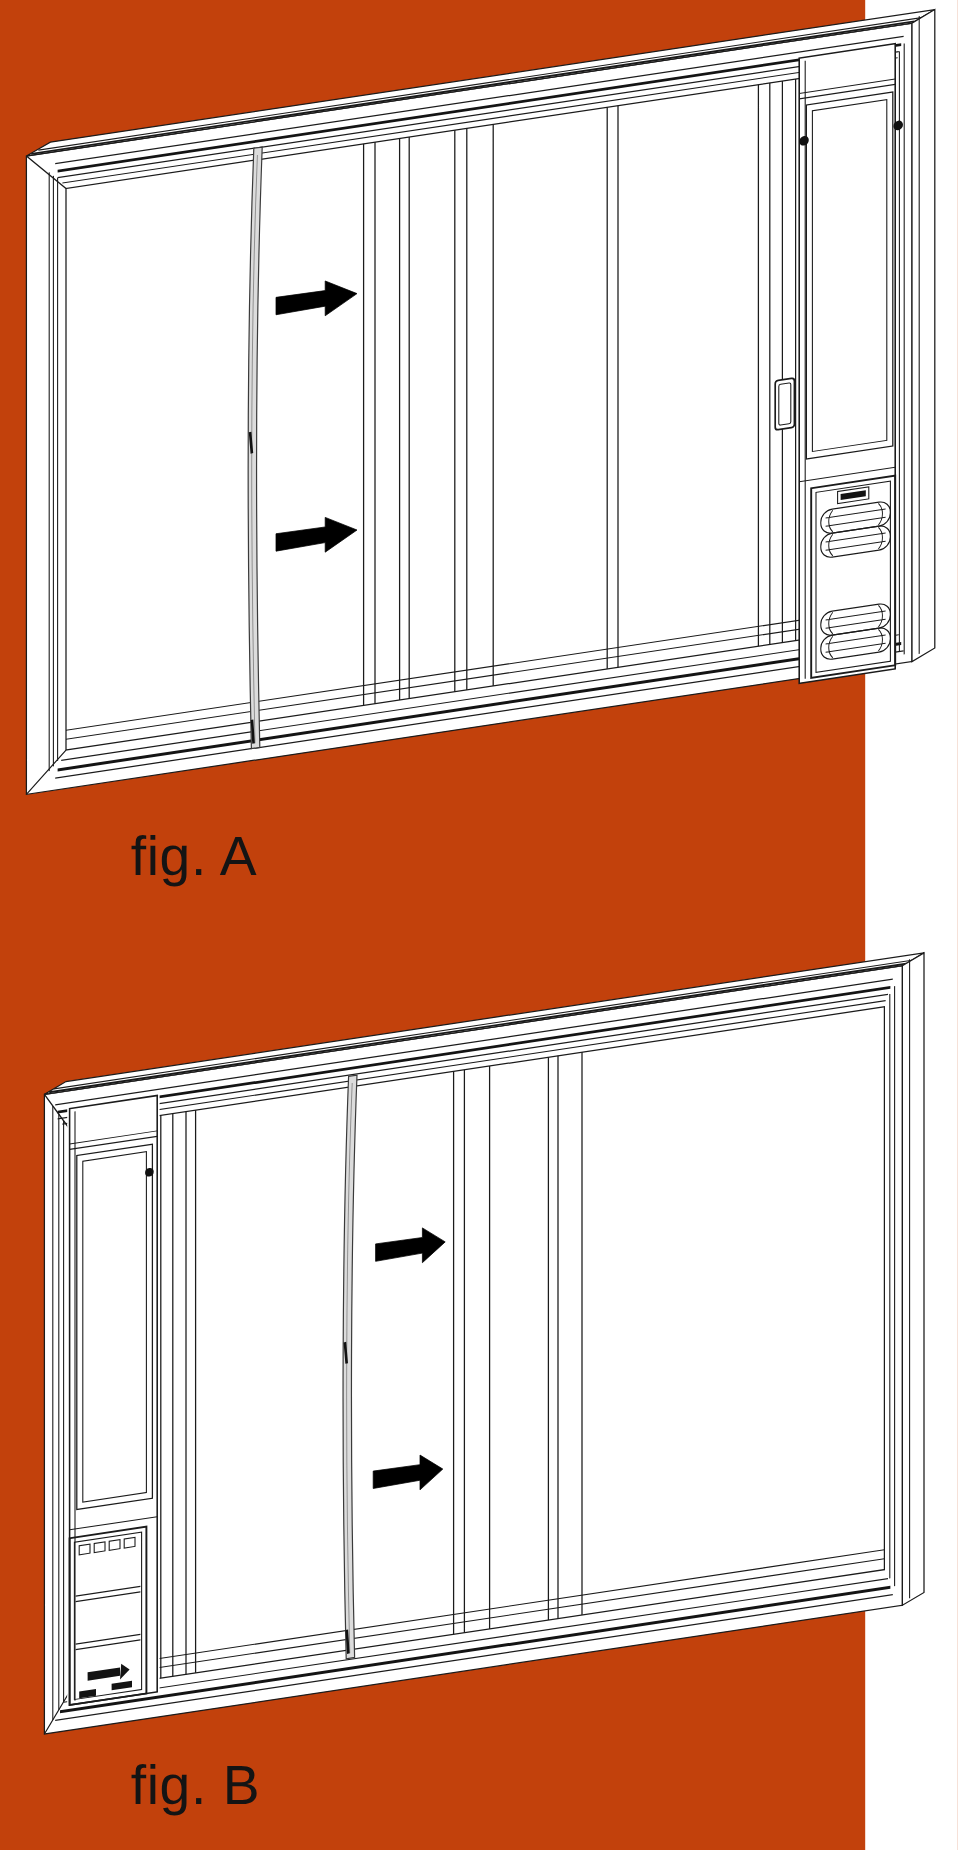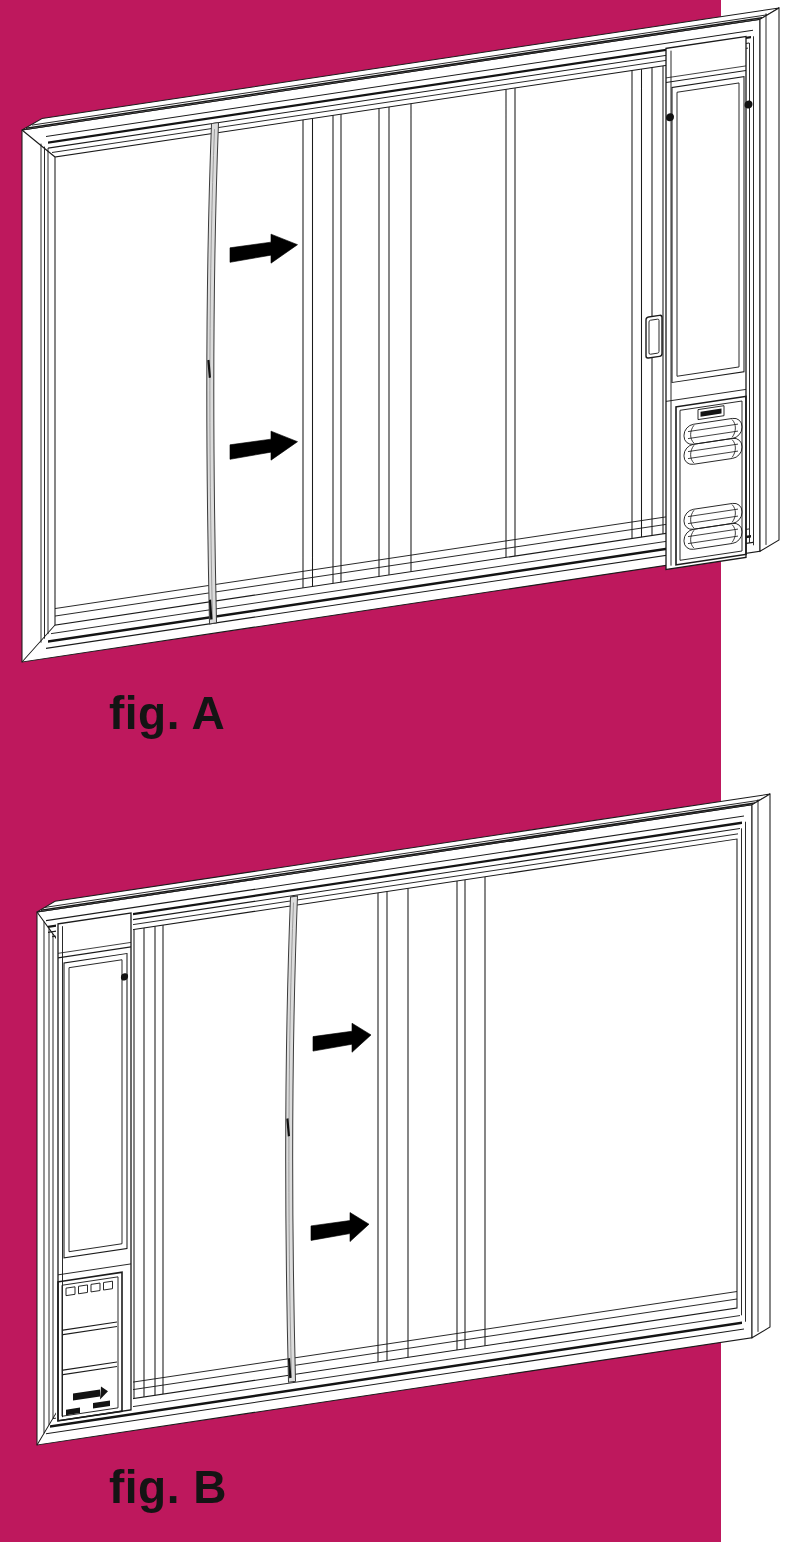--- a/index.html
+++ b/index.html
@@ -1,17 +1,17 @@
 <!DOCTYPE html>
 <html><head>
 <meta charset="utf-8">
 <style>
   html,body{margin:0;padding:0;background:#fff;}
   body{width:798px;height:1542px;overflow:hidden;}
-  .page{position:relative;width:721px;height:1542px;background:#be185d;font-weight:bold;}
+  .page{position:relative;width:721px;height:1542px;background:#c2410c;}
   svg{display:block;}
   
   .k  {stroke:#1b1b1b;stroke-width:1.05;fill:none;}
   .k8 {stroke:#1b1b1b;stroke-width:.8;fill:none;}
   .k9 {stroke:#1b1b1b;stroke-width:.9;fill:none;}
   .k13{stroke:#1b1b1b;stroke-width:1.3;fill:none;}
   .k16{stroke:#1b1b1b;stroke-width:1.6;fill:none;}
   .dark{stroke:#141414;stroke-width:2.3;fill:none;}
   .dark25{stroke:#141414;stroke-width:2.5;fill:none;}
   .white{fill:#ffffff;stroke:#1b1b1b;stroke-width:1.05;}

